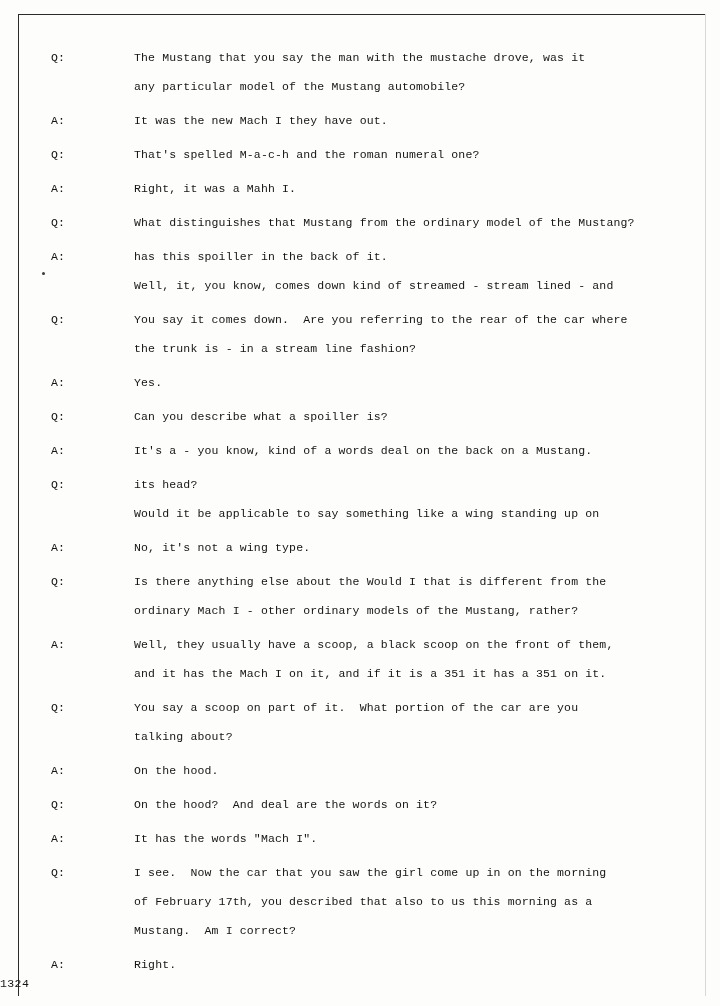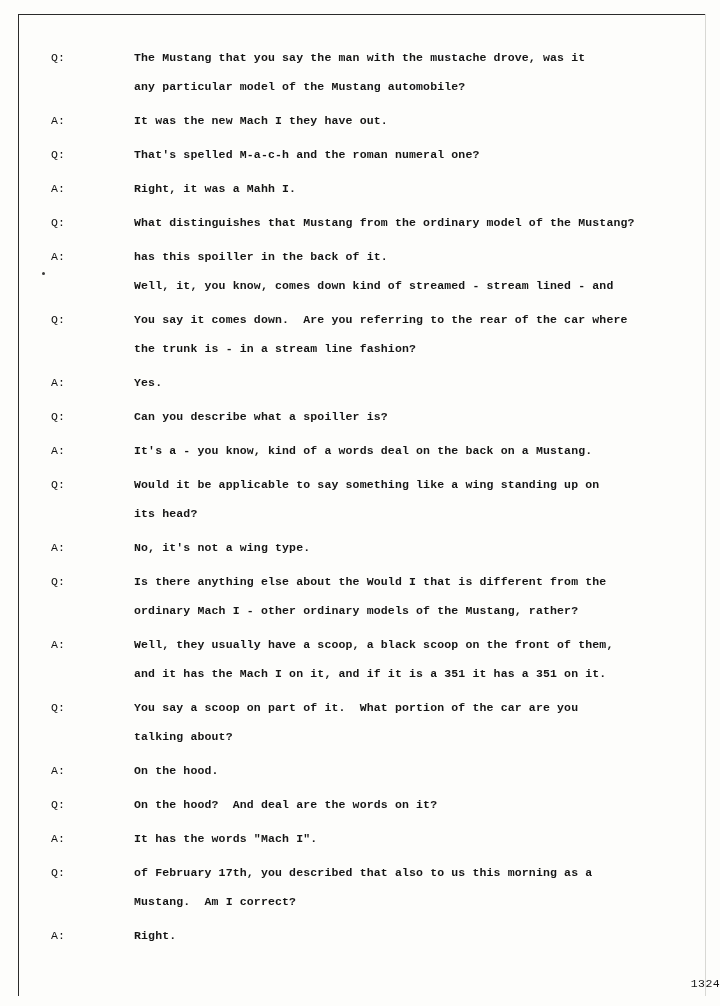--- a/index.html
+++ b/index.html
@@ -57,35 +57,34 @@
     padding-left: 32px;
     box-sizing: border-box;
     font-size: 11.5px;
     line-height: 29px;
     color: #141414;
     letter-spacing: 0.2px;
   }
   .lines {
     flex: 1 1 auto;
     padding-right: 8px;
-    font-weight: bold;
   }
   .line {
     font-size: 11.5px;
     line-height: 29px;
     color: #151515;
     letter-spacing: 0.15px;
     white-space: pre-wrap;
   }
   .page-number {
     position: absolute;
-    left: 16px;
+    left: 0;
     right: 0;
     bottom: 16px;
-    text-align: right;
+    text-align: left;
     font-size: 11.5px;
     color: #151515;
     letter-spacing: 0.4px;
   }
   .speck {
     position: absolute;
     width: 3px;
     height: 3px;
     background: #3a3a3a;
     border-radius: 50%;
@@ -160,22 +159,22 @@
       </div>
       <div class="qa-block">
         <div class="speaker">A:</div>
         <div class="lines">
           <div class="line">It's a - you know, kind of a words deal on the back on a Mustang.</div>
         </div>
       </div>
       <div class="qa-block">
         <div class="speaker">Q:</div>
         <div class="lines">
+          <div class="line">its head?</div>
           <div class="line">Would it be applicable to say something like a wing standing up on</div>
-          <div class="line">its head?</div>
         </div>
       </div>
       <div class="qa-block">
         <div class="speaker">A:</div>
         <div class="lines">
           <div class="line">No, it's not a wing type.</div>
         </div>
       </div>
       <div class="qa-block">
         <div class="speaker">Q:</div>
@@ -212,20 +211,21 @@
       </div>
       <div class="qa-block">
         <div class="speaker">A:</div>
         <div class="lines">
           <div class="line">It has the words "Mach I".</div>
         </div>
       </div>
       <div class="qa-block">
         <div class="speaker">Q:</div>
         <div class="lines">
+          <div class="line">I see.  Now the car that you saw the girl come up in on the morning</div>
           <div class="line">of February 17th, you described that also to us this morning as a</div>
           <div class="line">Mustang.  Am I correct?</div>
         </div>
       </div>
       <div class="qa-block">
         <div class="speaker">A:</div>
         <div class="lines">
           <div class="line">Right.</div>
         </div>
       </div>

